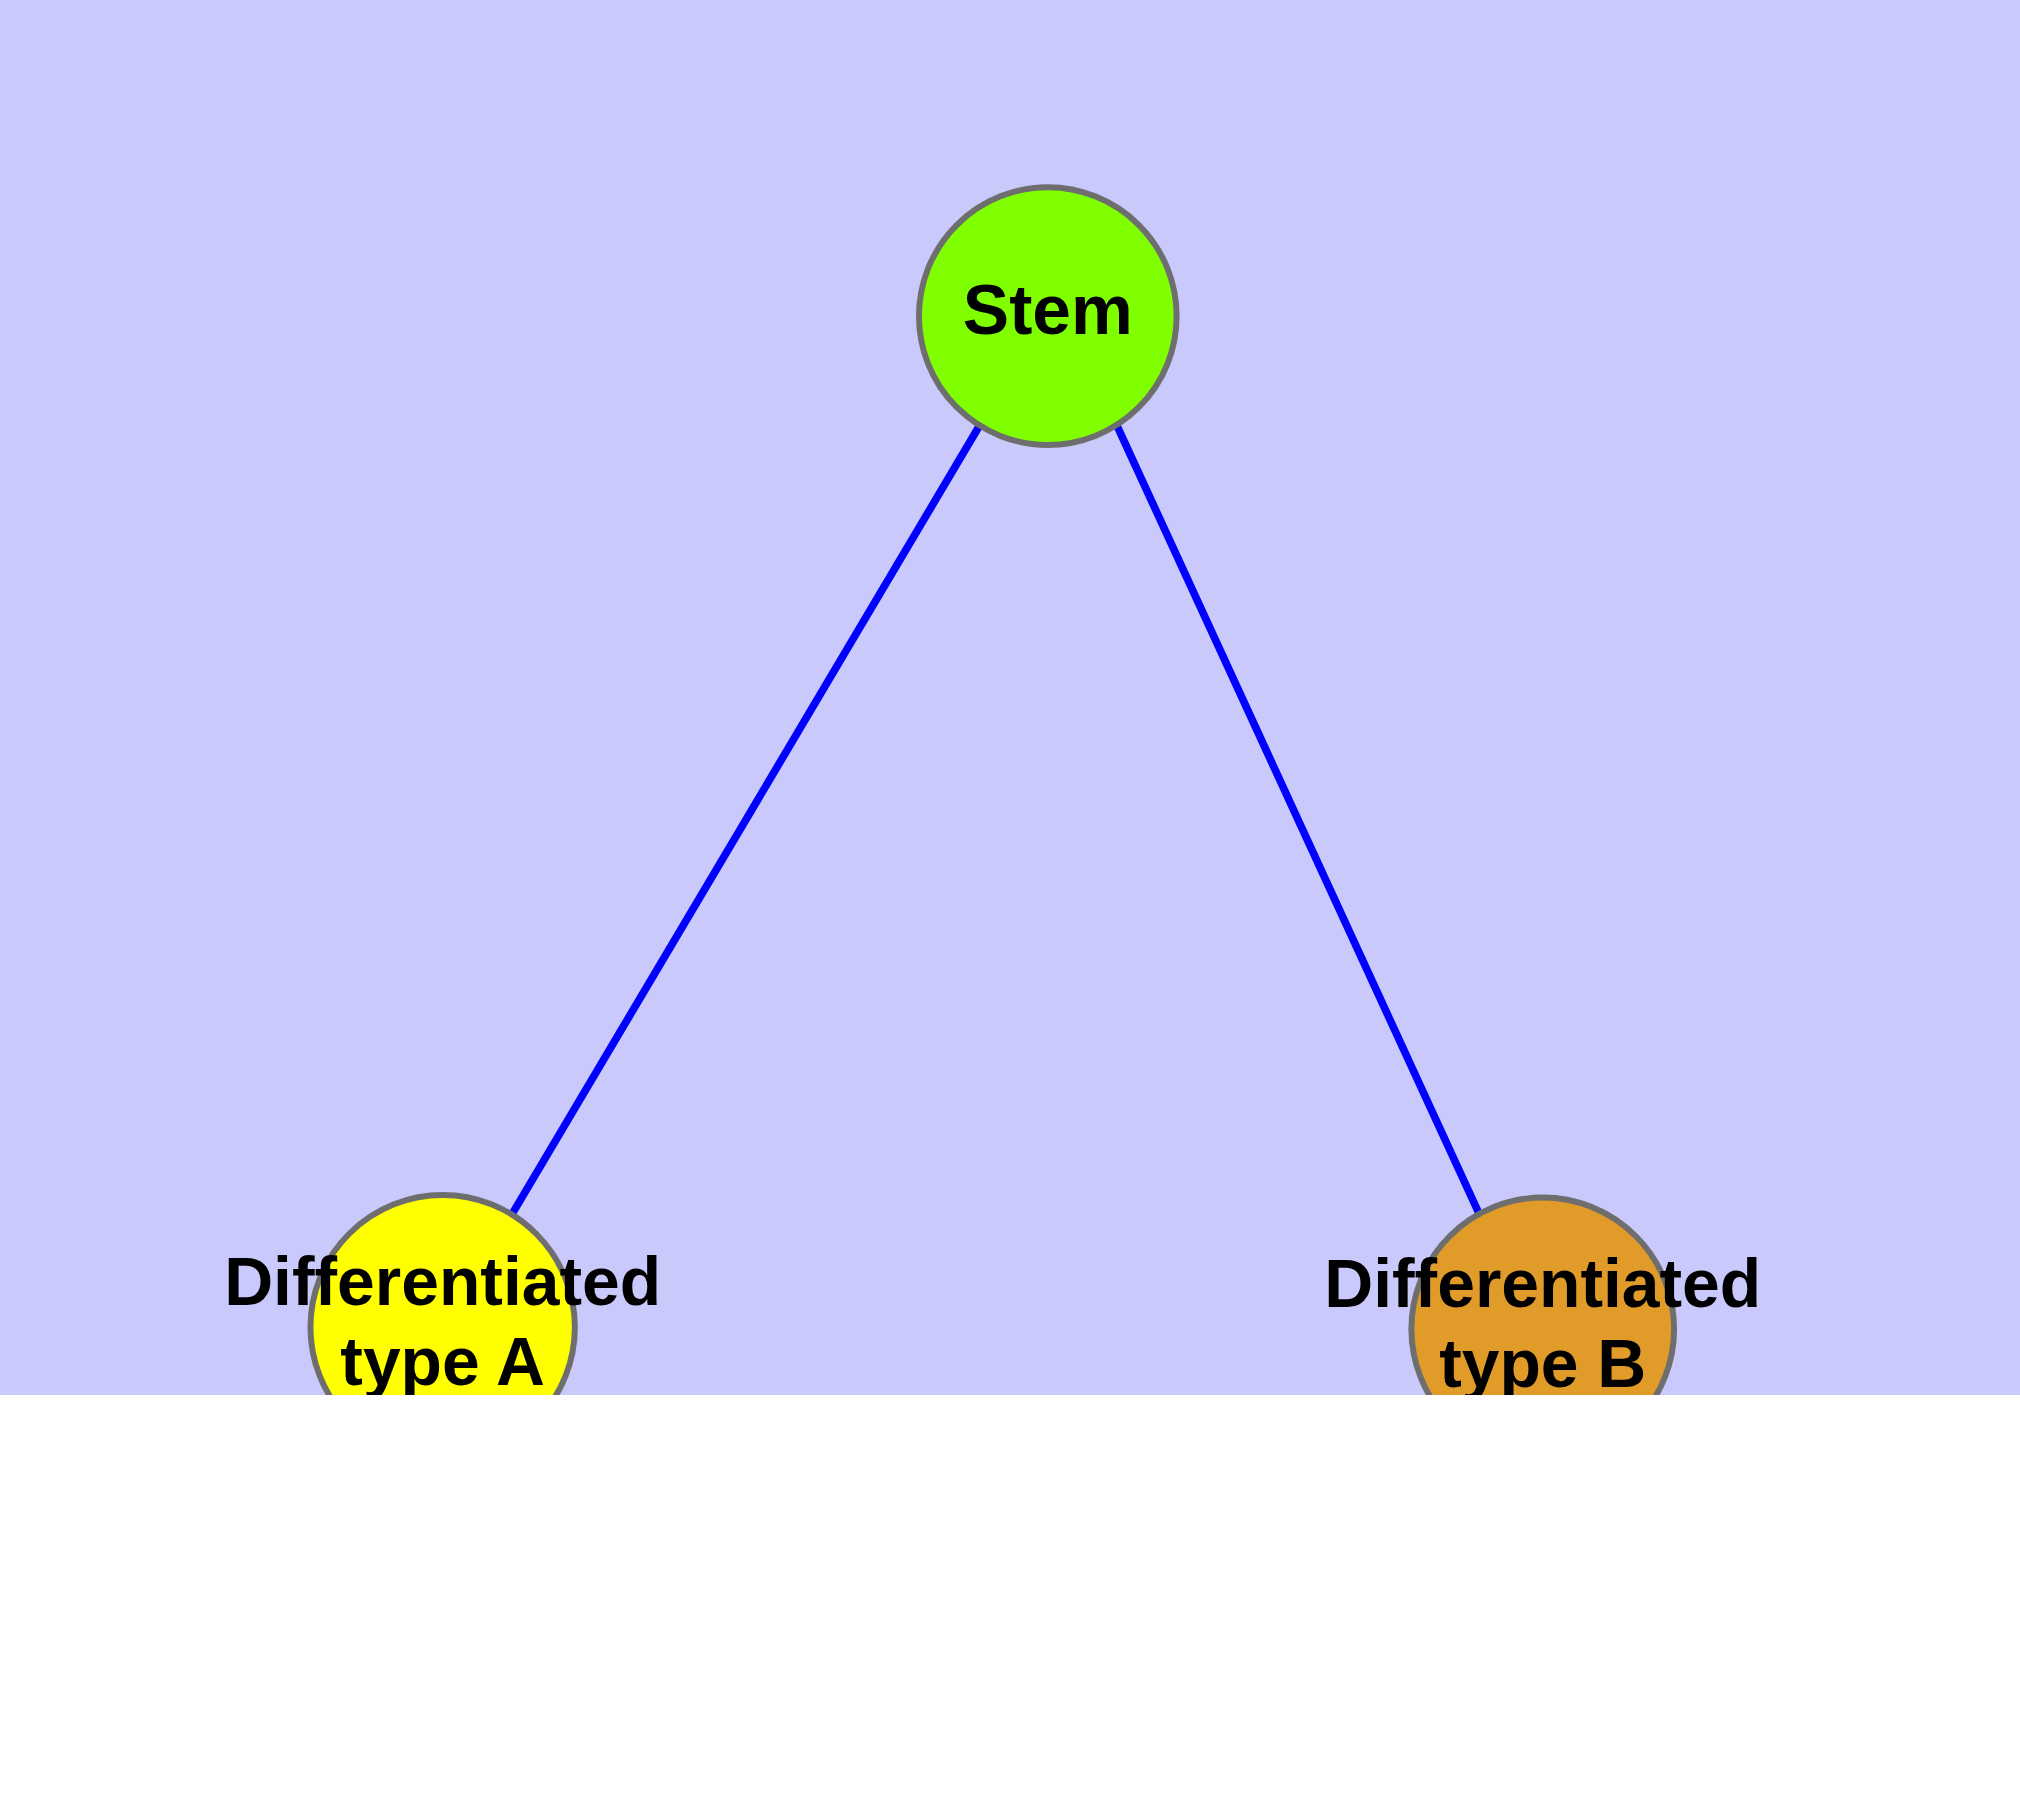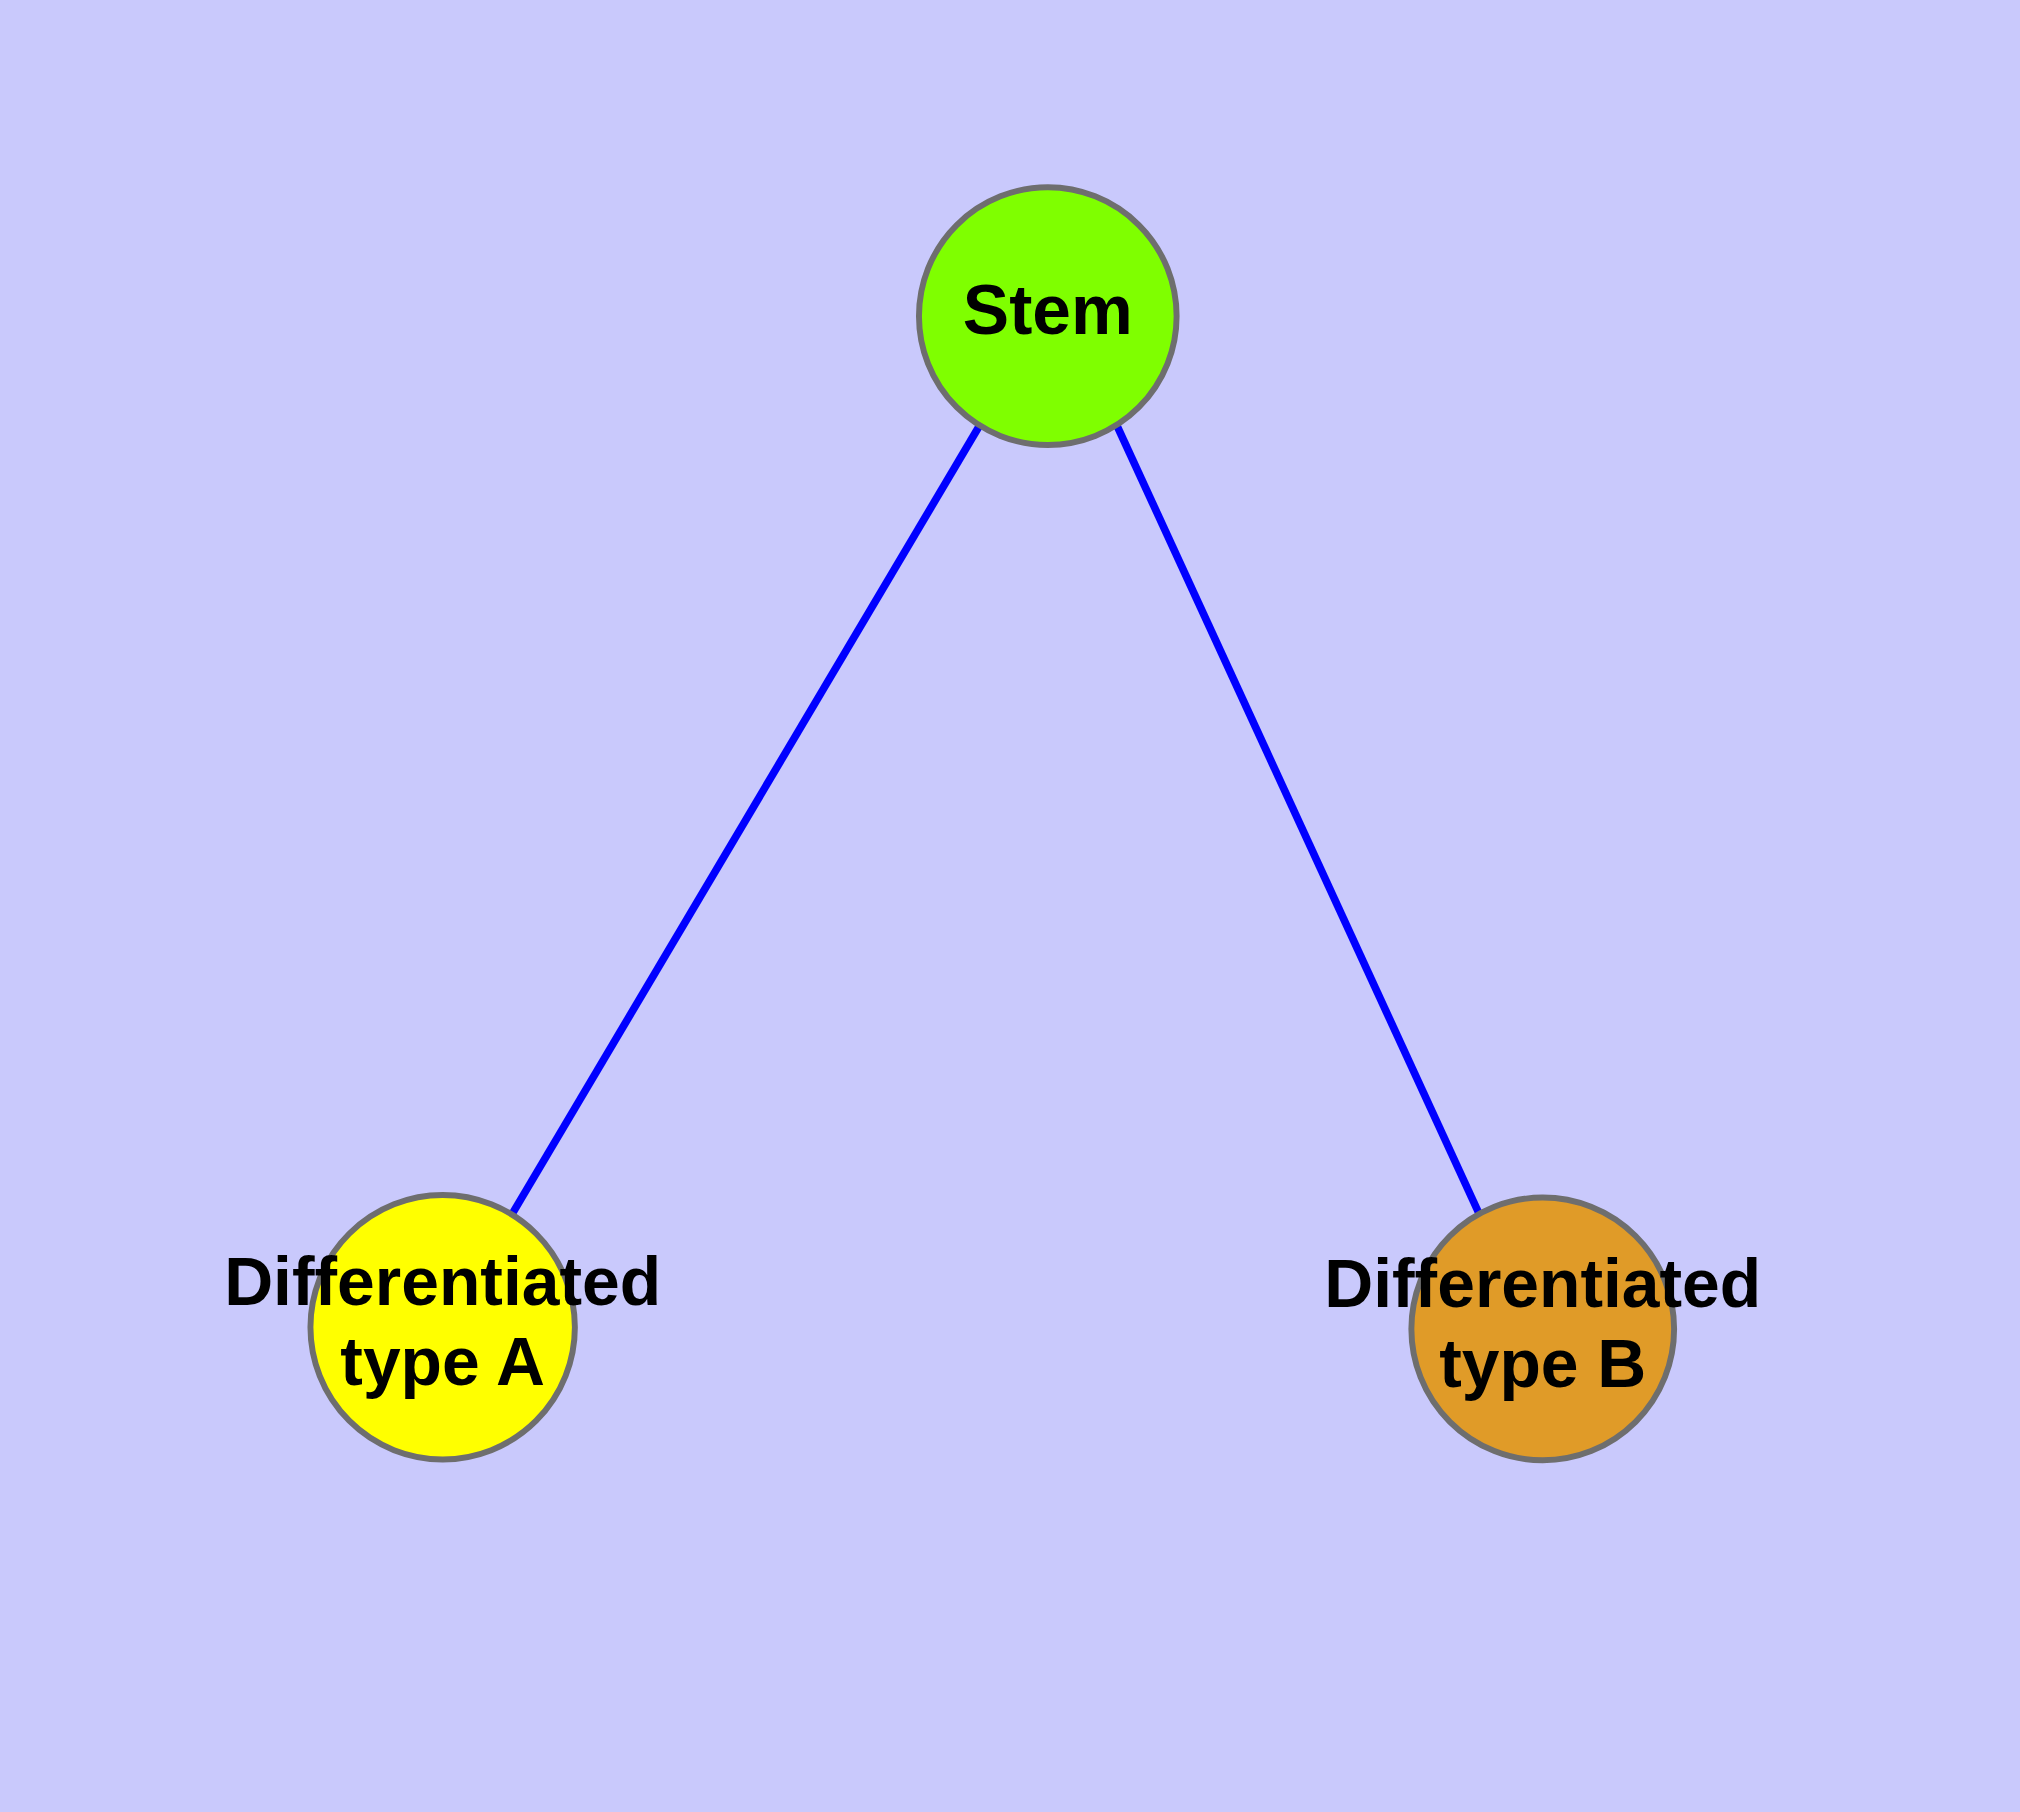--- a/index.html
+++ b/index.html
@@ -40,21 +40,21 @@
     font-weight: bold;
     fill: #000000;
     text-anchor: middle;
     dominant-baseline: middle;
     white-space: pre;
   }
 </style>
 </head>
 <body>
 
-<div id="canvas" style="width: 2021px; height: 1812px;">
+<div id="canvas" style="width: 2021px; height: 1395px;">
 
   <div id="bg-rect" style="background: rgb(201, 201, 252);"></div>
 
   <svg id="graph-svg" viewBox="0 0 2384 2138" xmlns="http://www.w3.org/2000/svg" style="width: 2021px; height: 1812px;">
 
     <g id="edges-group">
         <line class="edge-line" x1="1155" y1="503" x2="603" y2="1434" stroke="#0000ff" stroke-width="9"></line>
         <line class="edge-line" x1="1318" y1="503" x2="1749" y2="1441" stroke="#0000ff" stroke-width="9"></line>
       </g>
     <g id="nodes-group">

